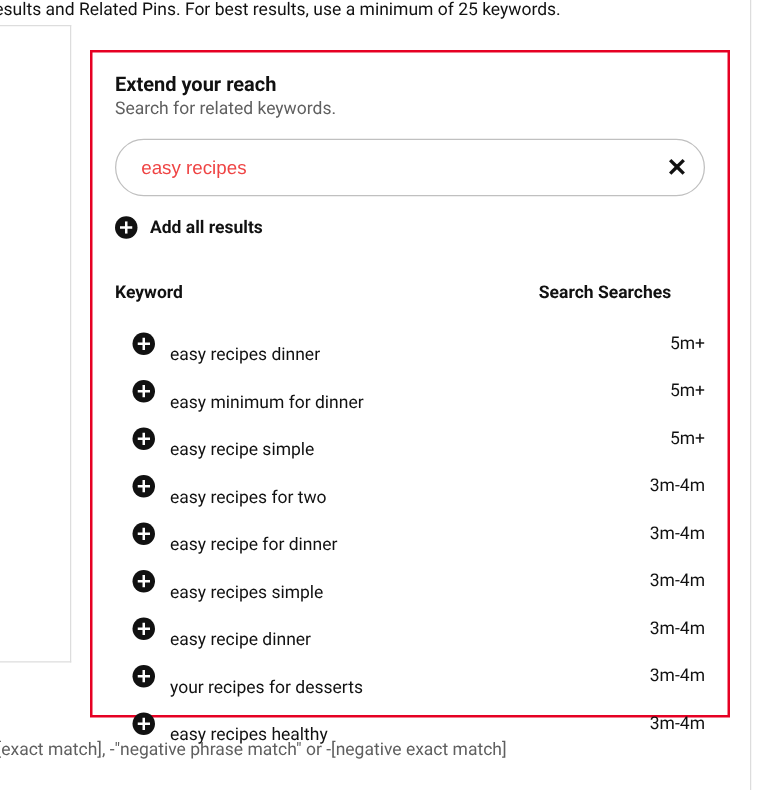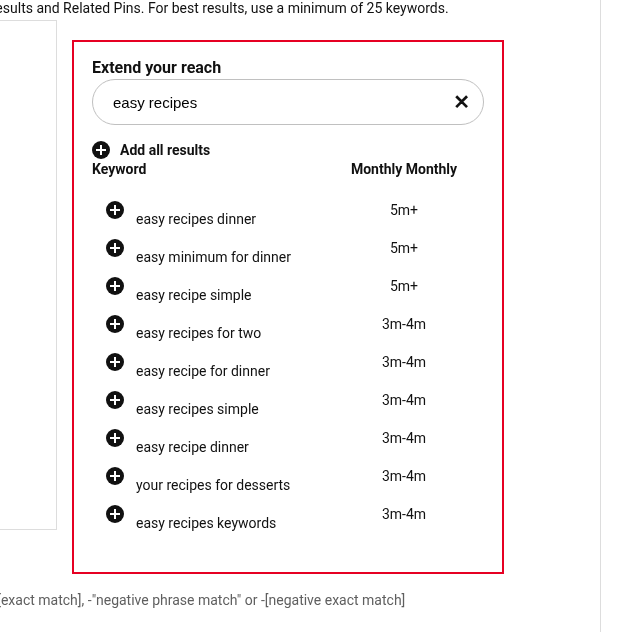--- a/index.html
+++ b/index.html
@@ -31,21 +31,21 @@
       width: 57px;
       height: 510px;
       border-right: 1px solid #ddd;
       border-top: 1px solid #ddd;
       border-bottom: 1px solid #ddd;
     }
     .highlight-box {
       position: absolute;
       top: 40px;
       left: 72px;
-      width: 432px;
+      width: 512px;
       height: 534px;
       border: 2px solid #e60023;
       background: #fff;
       padding: 16px 18px 10px 18px;
     }
     .title {
       font-size: 16px;
       font-weight: 700;
       color: #111;
       margin-bottom: 2px;
@@ -59,39 +59,39 @@
       position: relative;
       margin-bottom: 16px;
     }
     .search-input {
       width: 100%;
       height: 46px;
       border: 1px solid #c0c0c0;
       border-radius: 23px;
       padding: 0 44px 0 20px;
       font-size: 15px;
-      color: #000000;
+      color: #ef4444;
       outline: none;
     }
     .clear-icon {
       position: absolute;
       right: 14px;
       top: 50%;
       transform: translateY(-50%);
       font-size: 20px;
       font-weight: 700;
       color: #111;
       cursor: pointer;
       line-height: 1;
     }
     .add-all-row {
       display: flex;
       align-items: center;
       gap: 10px;
-      margin-bottom: 2px;
+      margin-bottom: 35px;
       margin-left: 0px;
     }
     .plus-icon {
       width: 18px;
       height: 18px;
       background: #111;
       border-radius: 50%;
       display: inline-flex;
       align-items: center;
       justify-content: center;
@@ -138,21 +138,21 @@
       padding-left: 14px;
     }
     .result-keyword {
       flex: 1;
       font-size: 14px;
       color: #111;
       margin-top: 18px;
     }
     .result-searches {
       width: 160px;
-      text-align: center;
+      text-align: right;
       font-size: 14px;
       color: #111;
     }
     .bottom-text {
       position: absolute;
       bottom: 24px;
       left: -40px;
       font-size: 14px;
       color: #5f5f5f;
       white-space: nowrap;
@@ -170,38 +170,39 @@
 <body>
 
 <div class="right-edge"></div>
 
 <div class="top-text">arch results and Related Pins. For best results, use a minimum of 25 keywords.</div>
 
 <div class="left-panel-edge"></div>
 
 <div class="highlight-box">
   <div class="title">Extend your reach</div>
+  <div class="subtitle">Search for related keywords.</div>
 
   <div class="search-wrapper">
     <input class="search-input" type="text" value="easy recipes" style="">
     <span class="clear-icon">✕</span>
   </div>
 
   <div class="add-all-row">
     <span class="plus-icon">
       <svg viewBox="0 0 10 10">
           <path d="M4 0h2v4h4v2H6v4H4V6H0V4h4z"></path>
         </svg>
     </span>
     <span class="add-all-label">Add all results</span>
   </div>
 
   <div class="header-row">
     <div class="h-keyword">Keyword</div>
-    <div class="h-searches">Monthly Monthly</div>
+    <div class="h-searches">Search Searches</div>
   </div>
 
   <div id="results-list">
       <div class="result-row">
         <div class="result-icon-cell">
           <span class="plus-icon">
             <svg viewBox="0 0 10 10">
               <path d="M4 0h2v4h4v2H6v4H4V6H0V4h4z"></path>
             </svg>
           </span>
@@ -287,19 +288,19 @@
         <div class="result-searches">3m-4m</div>
       </div>
       <div class="result-row">
         <div class="result-icon-cell">
           <span class="plus-icon">
             <svg viewBox="0 0 10 10">
               <path d="M4 0h2v4h4v2H6v4H4V6H0V4h4z"></path>
             </svg>
           </span>
         </div>
-        <div class="result-keyword">easy recipes keywords</div>
+        <div class="result-keyword">easy recipes healthy</div>
         <div class="result-searches">3m-4m</div>
       </div>
     </div>
 </div>
 
 <div class="bottom-text">atch", [exact match], -"negative phrase match" or -[negative exact match]</div>
 
 </body></html>

